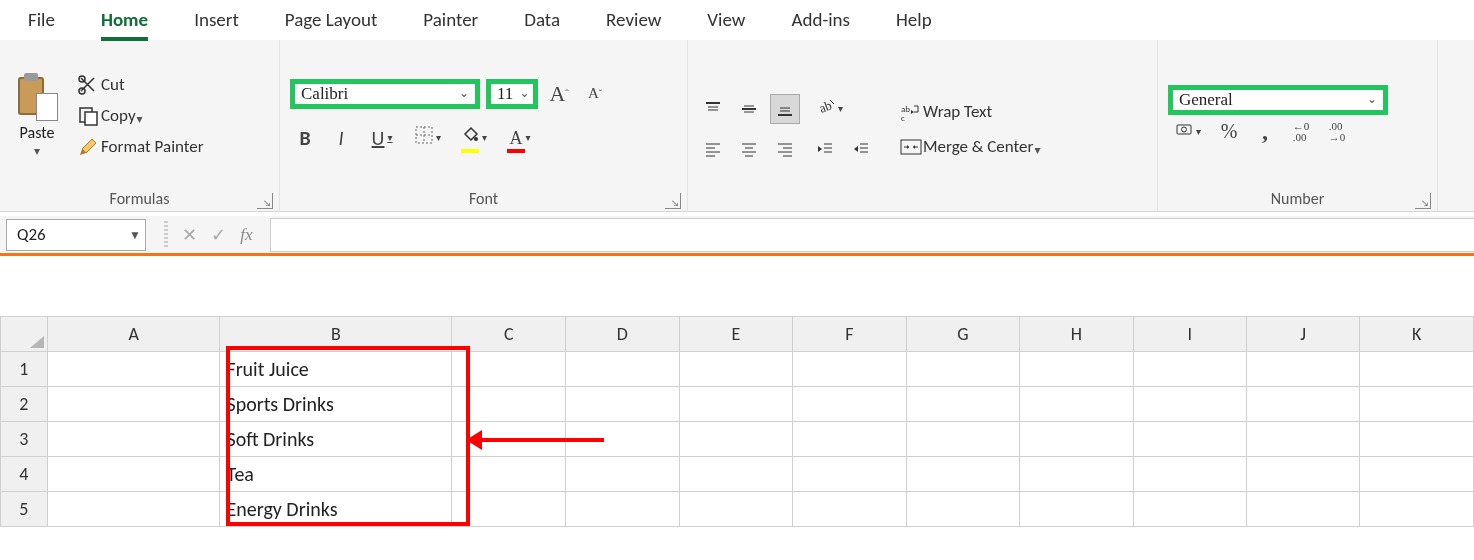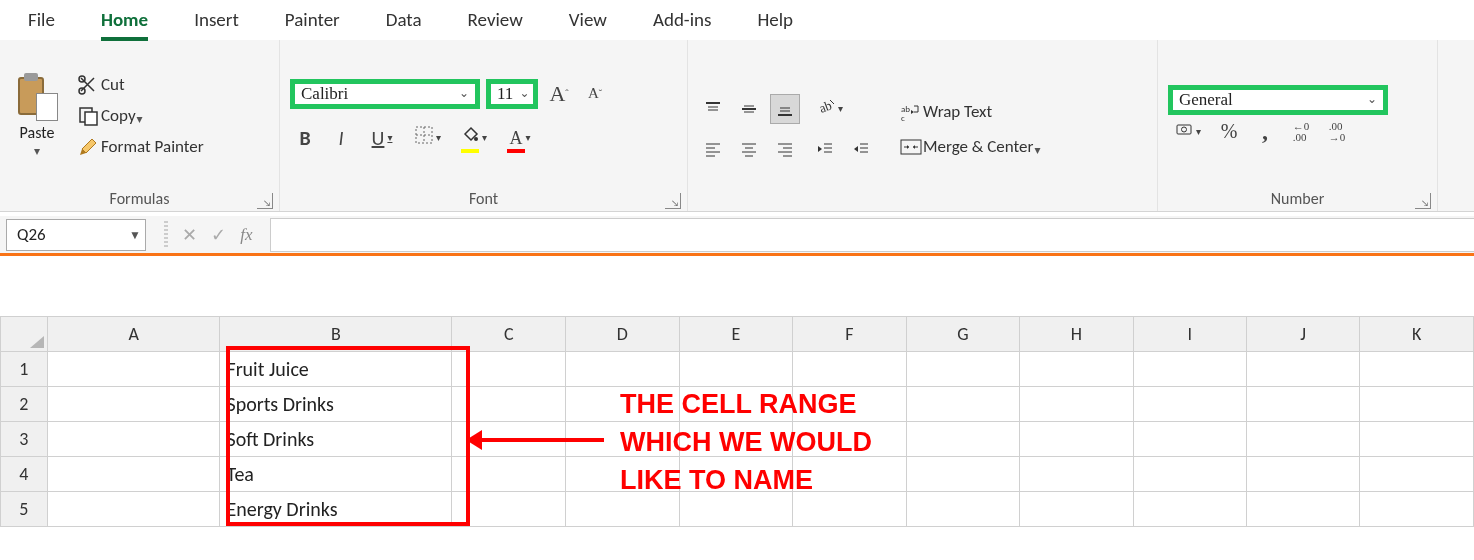--- a/index.html
+++ b/index.html
@@ -297,20 +297,21 @@
     border-color: transparent #ff0000 transparent transparent;
   }
 </style>
 </head>
 <body>
 
 <div class="ribbon-tabs">
   <div class="tab">File</div>
   <div class="tab active">Home</div>
   <div class="tab">Insert</div>
+  <div class="tab">Page Layout</div>
   <div class="tab">Painter</div>
   <div class="tab">Data</div>
   <div class="tab">Review</div>
   <div class="tab">View</div>
   <div class="tab">Add-ins</div>
   <div class="tab">Help</div>
 </div>
 
 <div class="ribbon">
 
@@ -683,16 +684,13 @@
           <td></td>
           <td></td>
           <td></td>
           <td></td>
         </tr>
       </tbody>
   </table>
 
   <div class="anno-box" style="left:226px; top:30px; width:244px; height:180px;"></div>
   <div class="anno-arrow" style="left:480px; top:122px; width:124px;"></div>
-  <div class="anno-text" style="left:620px; top:70px;"><span>THE CELL RANGE</span>
-<span>WHICH WE WOULD</span>
-<span>LIKE TO NAME</span></div>
 </div>
 
 </body></html>

